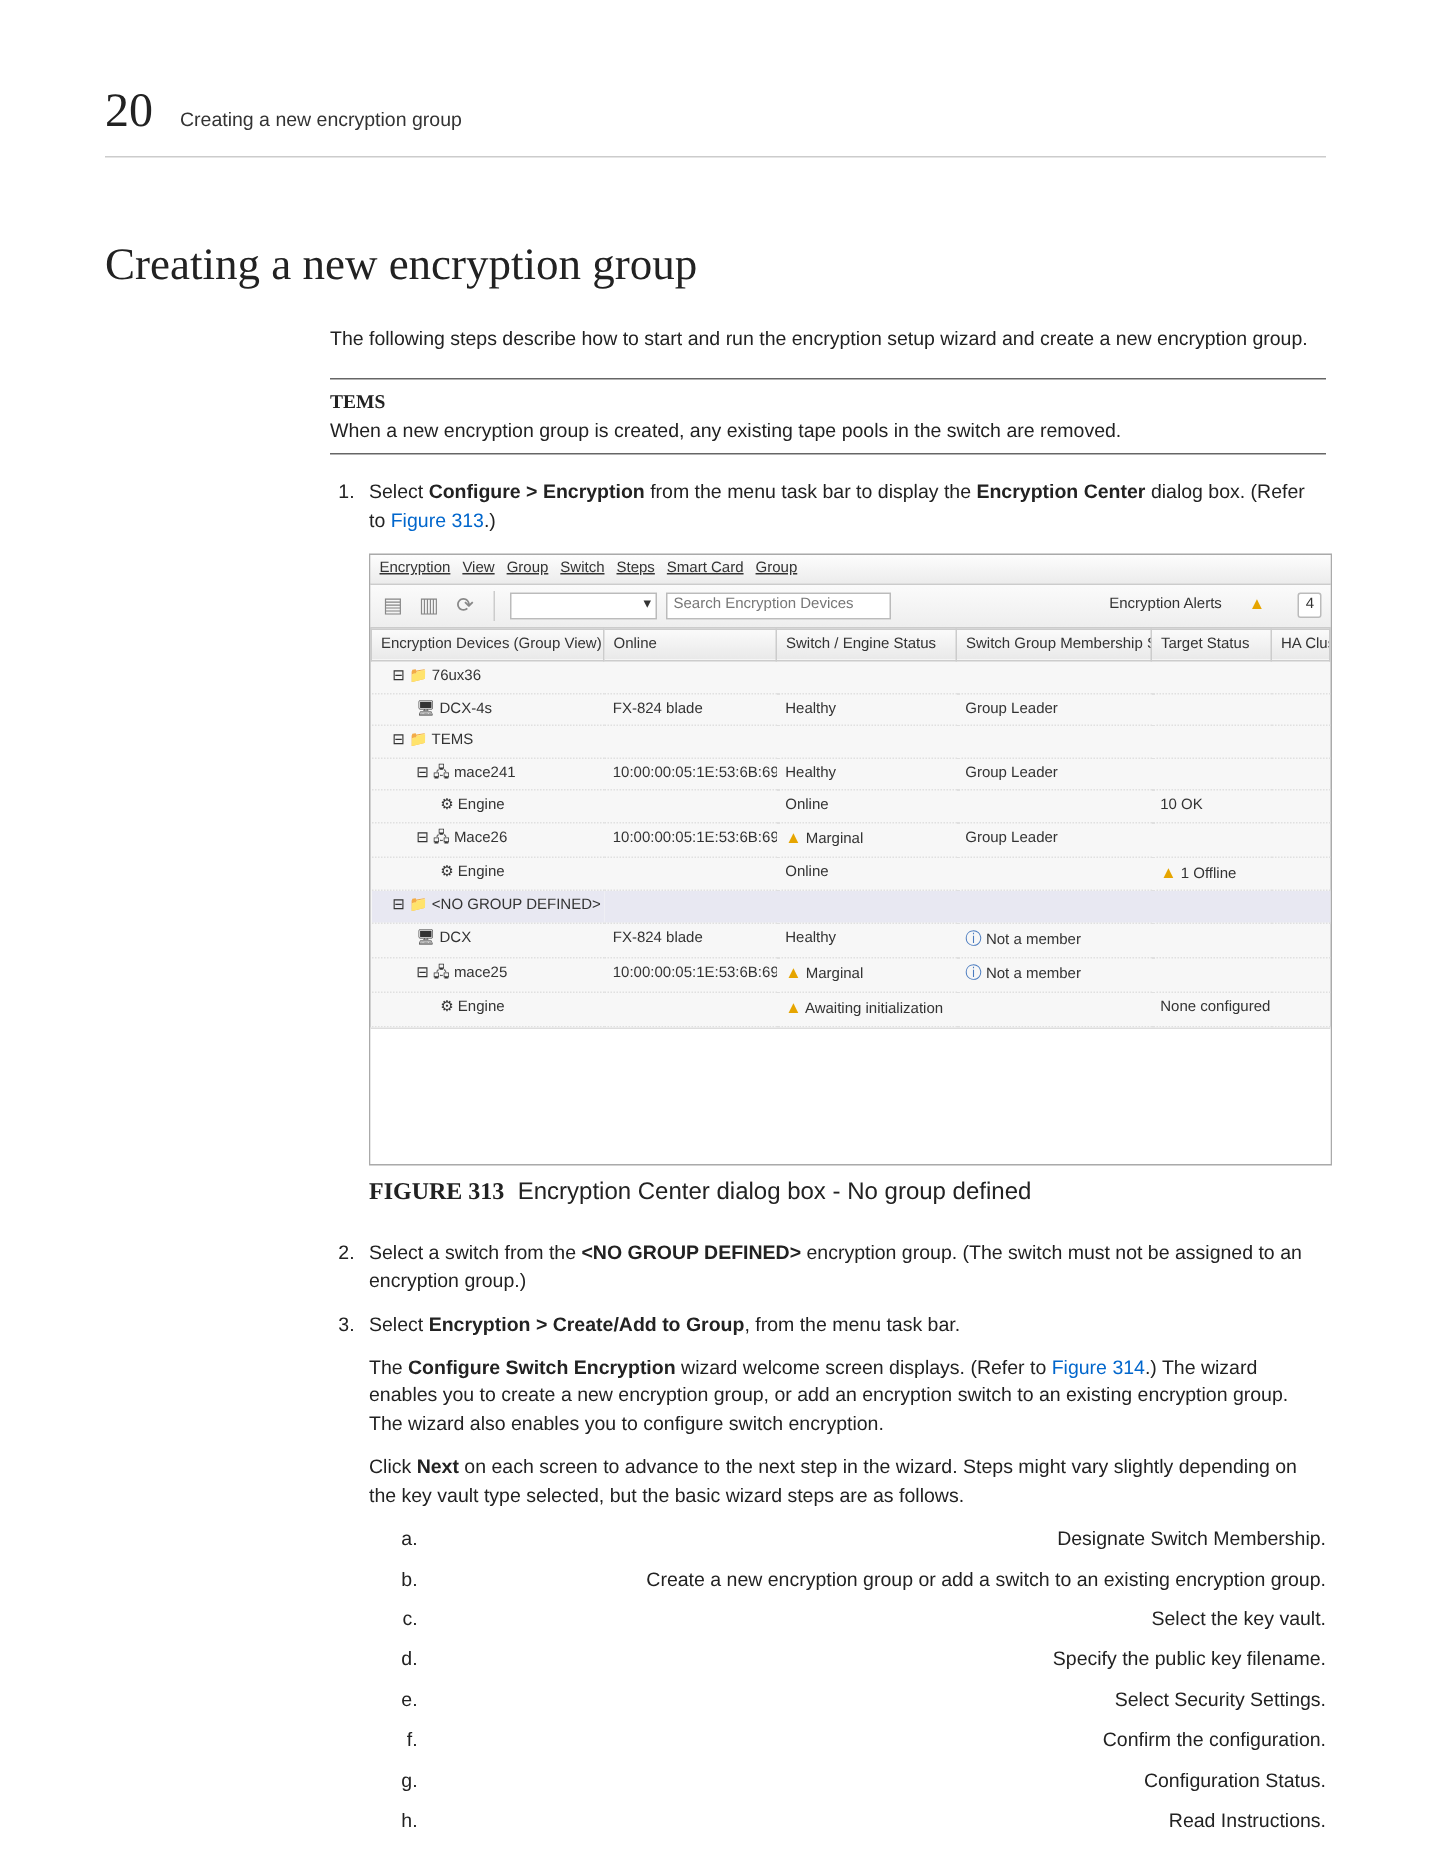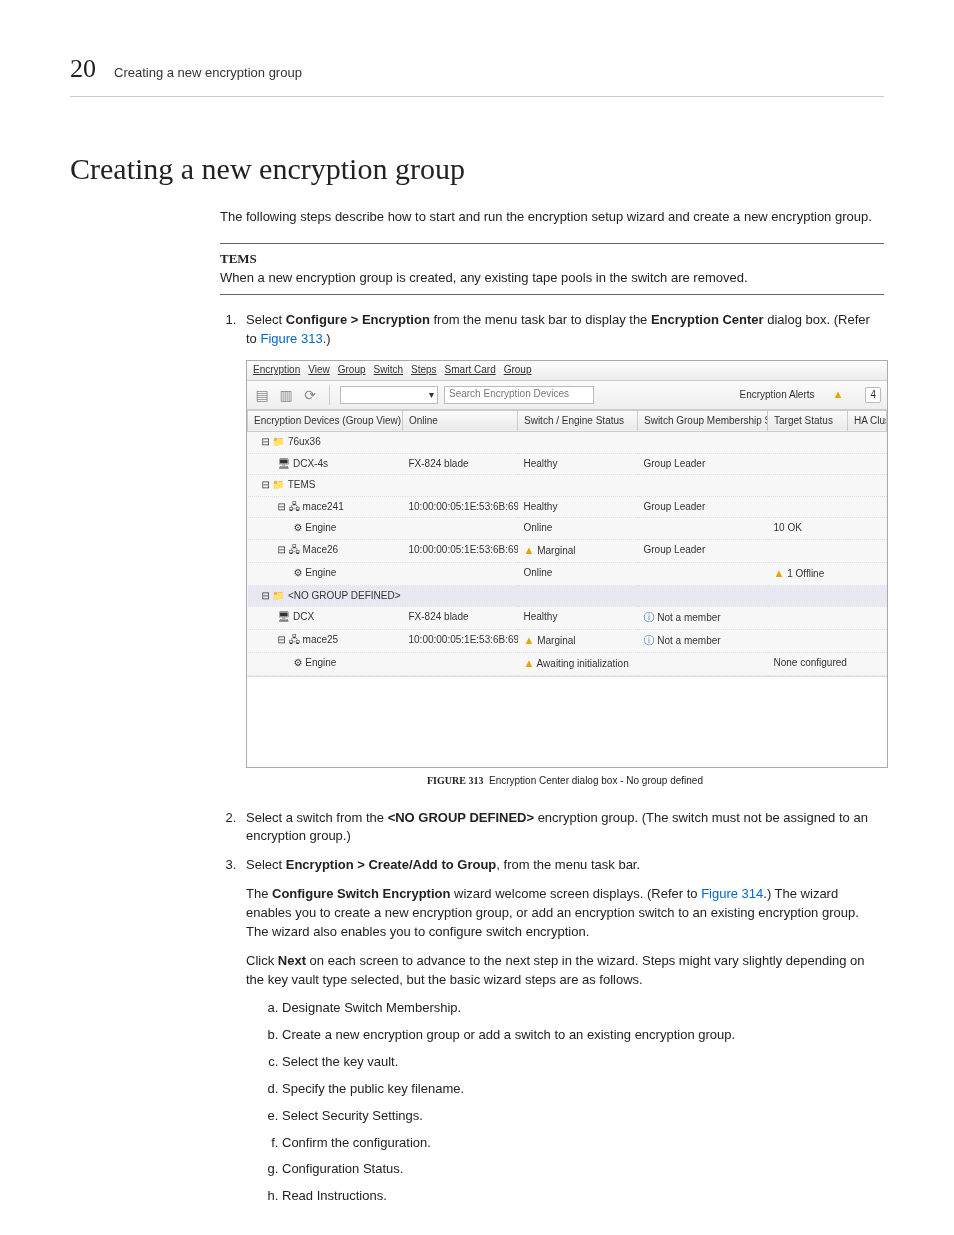--- a/index.html
+++ b/index.html
@@ -15,21 +15,21 @@
   .page-header {
     display: flex;
     align-items: baseline;
     gap: 18px;
     border-bottom: 1px solid #ccc;
     padding-bottom: 8px;
     margin-bottom: 50px;
   }
   .chapter-num {
     font-family: Georgia, 'Times New Roman', serif;
-    font-size: 26px;
+    font-size: 32px;
     font-weight: 400;
   }
   .chapter-title {
     font-size: 13px;
     color: #333;
   }
   h1.main-heading {
     font-family: Georgia, 'Times New Roman', serif;
     font-size: 30px;
     font-weight: 400;
@@ -109,25 +109,25 @@
   }
   .tree-indent-1 { padding-left: 8px; }
   .tree-indent-2 { padding-left: 24px; }
   .tree-indent-3 { padding-left: 40px; }
   .row-hl td { background: #e8e8f2; }
   .small-badge {
     display: inline-block; border: 1px solid #bbb; background: #fff;
     padding: 0 4px; border-radius: 2px; font-size: 10px; margin-left: 4px;
   }
   .blank-area { height: 90px; background: #fff; border-top: 1px solid #ddd; }
-  .figure-caption { font-size: 10px; margin: 6px 0 20px 0; text-align: center; }
+  .figure-caption { font-size: 16px; margin: 6px 0 20px 0; }
   .figure-caption .fc-label {
     font-family: Georgia, 'Times New Roman', serif; font-weight: bold;
   }
-  ol.sub { list-style-type: lower-alpha; padding-left: 36px; }
+  ol.sub { list-style-type: lower-alpha; padding-left: 36px; text-align: right; }
   ol.sub > li { margin-bottom: 8px; }
   .para { margin: 10px 0; }
 </style>
 </head>
 <body>
 
 <div class="page-header">
   <span class="chapter-num">20</span>
   <span class="chapter-title">Creating a new encryption group</span>
 </div>

